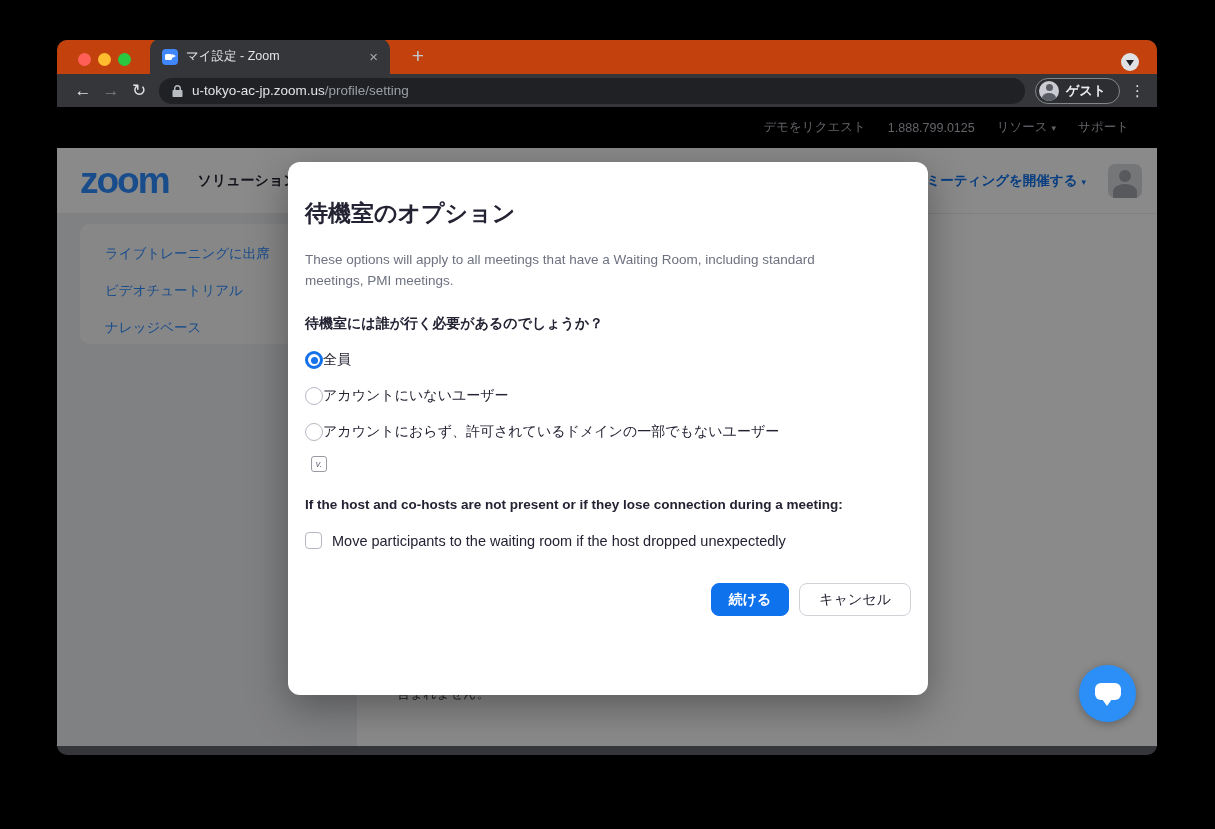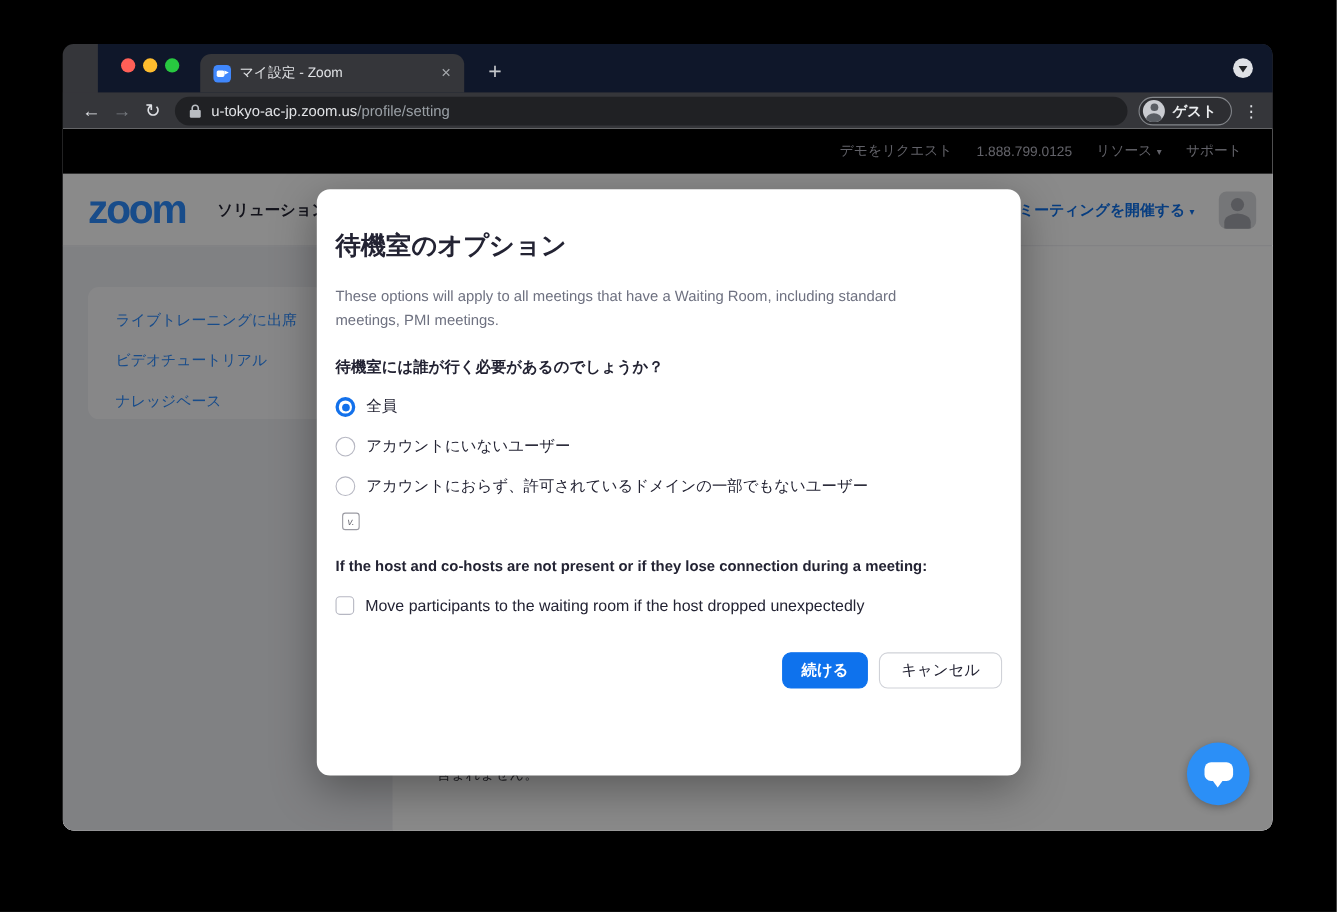--- a/index.html
+++ b/index.html
@@ -2,21 +2,21 @@
 <html><head>
 <meta charset="utf-8">
 <style>
   * { margin:0; padding:0; box-sizing:border-box; }
   html,body { width:1215px; height:829px; }
   body { background:#000; position:relative; font-family:"Liberation Sans","DejaVu Sans",sans-serif; overflow:hidden; }
 
   .window { position:absolute; left:57px; top:40px; width:1100px; height:715px; border-radius:10px; overflow:hidden; background:#35363a; }
 
   
-  .tabstrip { position:relative; height:44px; background:#0f172a;margin-left:32px; }
+  .tabstrip { position:relative; height:34px; background:#c2410c; }
   .traffic { position:absolute; top:13px; left:21px; display:flex; gap:7px; }
   .traffic span { width:13px; height:13px; border-radius:50%; display:block; }
   .light-red{ background:#ff5f57; } .light-yellow{ background:#febc2e; } .light-green{ background:#28c840; }
   .tab { position:absolute; left:93px; bottom:0; width:240px; height:35px; background:#35363a; border-radius:10px 10px 0 0; display:flex; align-items:center; padding:0 12px; gap:8px; }
   .favicon { width:16px; height:16px; border-radius:4px; background:#4087fc; position:relative; flex:none; }
   .favicon::before { content:""; position:absolute; left:3px; top:5px; width:7px; height:6px; border-radius:1.5px; background:#fff; }
   .favicon::after { content:""; position:absolute; right:2px; top:5.5px; border-left:4px solid #fff; border-top:2.5px solid transparent; border-bottom:2.5px solid transparent; }
   .tab-title { flex:1; color:#e1e3e6; font-size:12.5px; white-space:nowrap; overflow:hidden; }
   .tab-close { color:#a6a9ad; font-size:15px; line-height:1; cursor:default; }
   .newtab { position:absolute; left:348px; bottom:5px; width:26px; height:26px; color:#c3c6ca; font-size:21px; text-align:center; line-height:25px; }
@@ -47,32 +47,32 @@
   .logo { font-size:37px; font-weight:bold; color:#2d8cff; letter-spacing:-2px; margin-right:29px; line-height:1; }
   .nav-sol { font-size:14px; color:#232333; font-weight:bold; }
   .spacer { flex:1; }
   .host-link { color:#0e72ed; font-size:13.5px; font-weight:bold; margin-right:22px; }
   .header-avatar { width:34px; height:34px; border-radius:7px; background:#d9dade; position:relative; overflow:hidden; }
   .header-avatar::before { content:""; position:absolute; left:11px; top:6px; width:12px; height:12px; border-radius:50%; background:#a3a5ac; }
   .header-avatar::after { content:""; position:absolute; left:5px; top:20px; width:24px; height:16px; border-radius:50% 50% 0 0; background:#a3a5ac; }
 
   .content { position:relative; height:532px; display:flex; }
   .side-col { width:300px; background:#edeef2; position:relative; }
-  .links-panel { position:absolute; left:23px; top:37px; width:215px; height:120px; background:#fafafc; border-radius:10px; padding:21px 0 0 25px; display:flex; flex-direction:column; gap:19px; }
+  .links-panel { position:absolute; left:23px; top:10px; width:215px; height:120px; background:#fafafc; border-radius:10px; padding:21px 0 0 25px; display:flex; flex-direction:column; gap:19px; }
   .links-panel a { color:#2d8cff; font-size:13.5px; text-decoration:none; white-space:nowrap; }
   .main-col { flex:1; background:#fff; position:relative; }
   .leftover-text { position:absolute; left:40px; top:471px; font-size:13px; color:#3c3c44; }
 
   
   .overlay { position:absolute; inset:0; background:rgba(0,0,0,0.46); z-index:10; }
   .modal { position:absolute; left:231px; top:55px; width:640px; height:533px; background:#fff; border-radius:12px; z-index:20; box-shadow:0 12px 40px rgba(0,0,0,.35); padding:36px 17px 24px; color:#232333; }
   .modal h1 { font-size:23px; font-weight:600; color:#232333; }
   .modal .desc { margin-top:20px; font-size:13.5px; line-height:21px; color:#6e7180; max-width:548px; }
   .modal .question { margin-top:24px; font-size:14px; font-weight:bold; }
-  .radio-row { display:flex; align-items:center; gap:10px; margin-top:14px; min-height:22px; }
+  .radio-row { display:flex; align-items:center; margin-top:14px; min-height:22px; }
   .radio-row.first { margin-top:16px; }
   .radio { width:18px; height:18px; border-radius:50%; border:1.5px solid #b6b7c2; background:#fff; flex:none; position:relative; }
   .radio.selected { border:3px solid #1371eb; }
   .radio.selected::after { content:""; position:absolute; inset:2.5px; border-radius:50%; background:#1371eb; }
   .radio-label { font-size:14px; }
   .check-row { display:flex; align-items:flex-start; gap:10px; margin-top:30px; }
   .checkbox { width:17px; height:17px; border-radius:4px; border:1.5px solid #b6b7c2; background:#fff; flex:none; margin-top:2px; }
   .check-label { font-size:14px; line-height:22px; max-width:575px; }
   .broken-img { margin:13px 0 0 6px; width:16px; height:16px; border:1px solid #9a9aa2; border-radius:3px; display:inline-flex; align-items:center; justify-content:center; font-size:9px; font-style:italic; color:#6a6a72; }
   .section2 { margin-top:25px; font-size:13.5px; font-weight:bold; }

